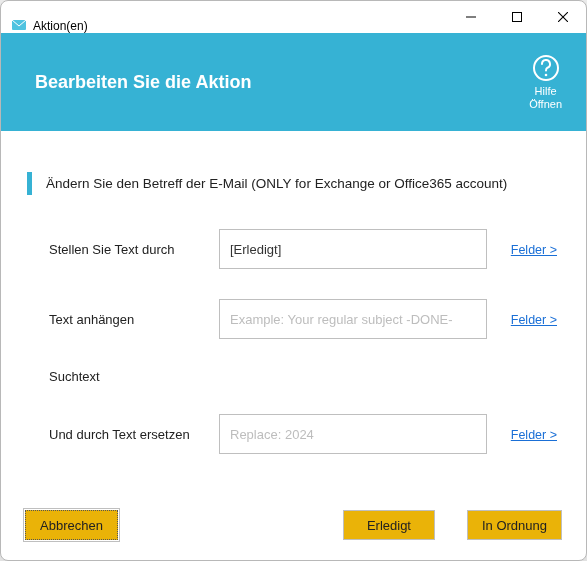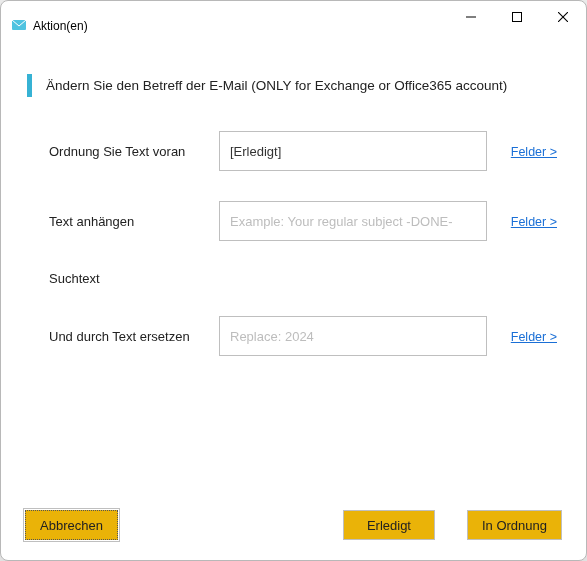--- a/index.html
+++ b/index.html
@@ -186,30 +186,42 @@
           </svg>
       </div>
       <div class="ctrl">
         <svg viewBox="0 0 10 10">
             <path d="M0 0 L10 10 M10 0 L0 10" stroke="#000" stroke-width="1.1"></path>
           </svg>
       </div>
     </div>
   </div>
 
+  <div class="banner">
+    <div class="banner-title">Bearbeiten Sie die Aktion</div>
+    <div class="help-box">
+      <svg viewBox="0 0 30 30">
+        <circle cx="15" cy="15" r="12" fill="none" stroke="#fff" stroke-width="2"></circle>
+        <path d="M11 11 a4 4 0 1 1 5.5 3.7 c-1 .6-1.5 1.3-1.5 2.8" fill="none" stroke="#fff" stroke-width="2" stroke-linecap="round"></path>
+        <circle cx="15" cy="22" r="1.3" fill="#fff"></circle>
+      </svg>
+      <span>Hilfe</span>
+      <span>Öffnen</span>
+    </div>
+  </div>
 
   <div class="content">
 
     <div class="instruction-row">
       <div class="accent-bar"></div>
       <div class="instruction-text">Ändern Sie den Betreff der E-Mail (ONLY for Exchange or Office365 account)</div>
     </div>
 
     <div class="form-row">
-      <div class="form-label">Ordnung Sie Text voran</div>
+      <div class="form-label">Stellen Sie Text durch</div>
       <input class="form-input" type="text" value="[Erledigt]" style="">
       <div class="link-cell">
         <a class="fields-link">Felder &gt;</a>
       </div>
     </div>
 
     <div class="form-row">
       <div class="form-label">Text anhängen</div>
       <input class="form-input" type="text" placeholder="Example: Your regular subject -DONE-" style="">
       <div class="link-cell">

